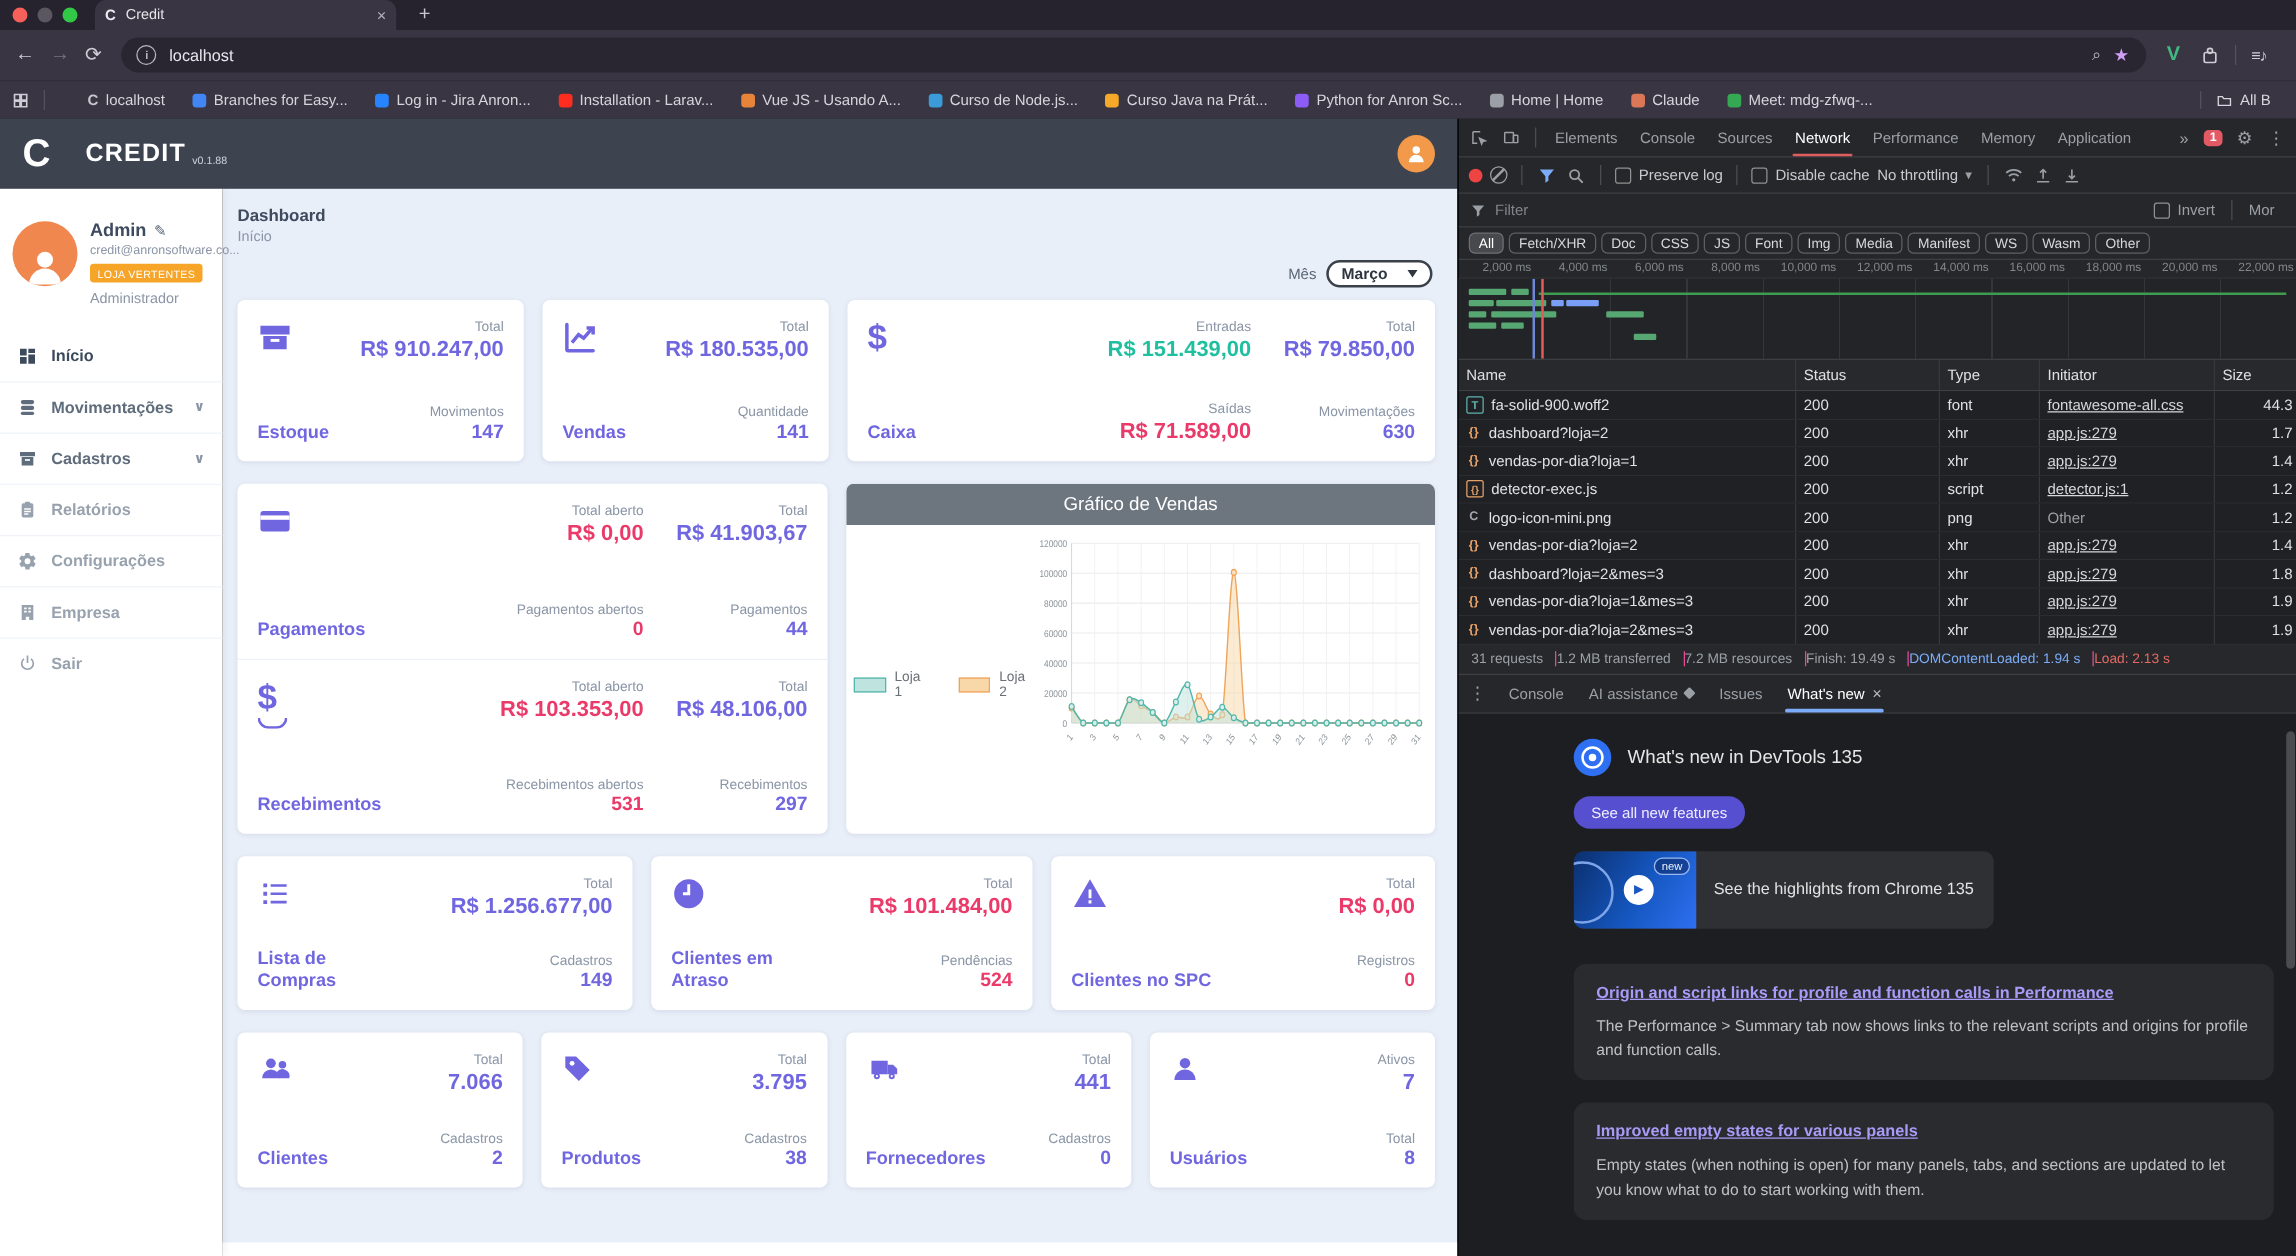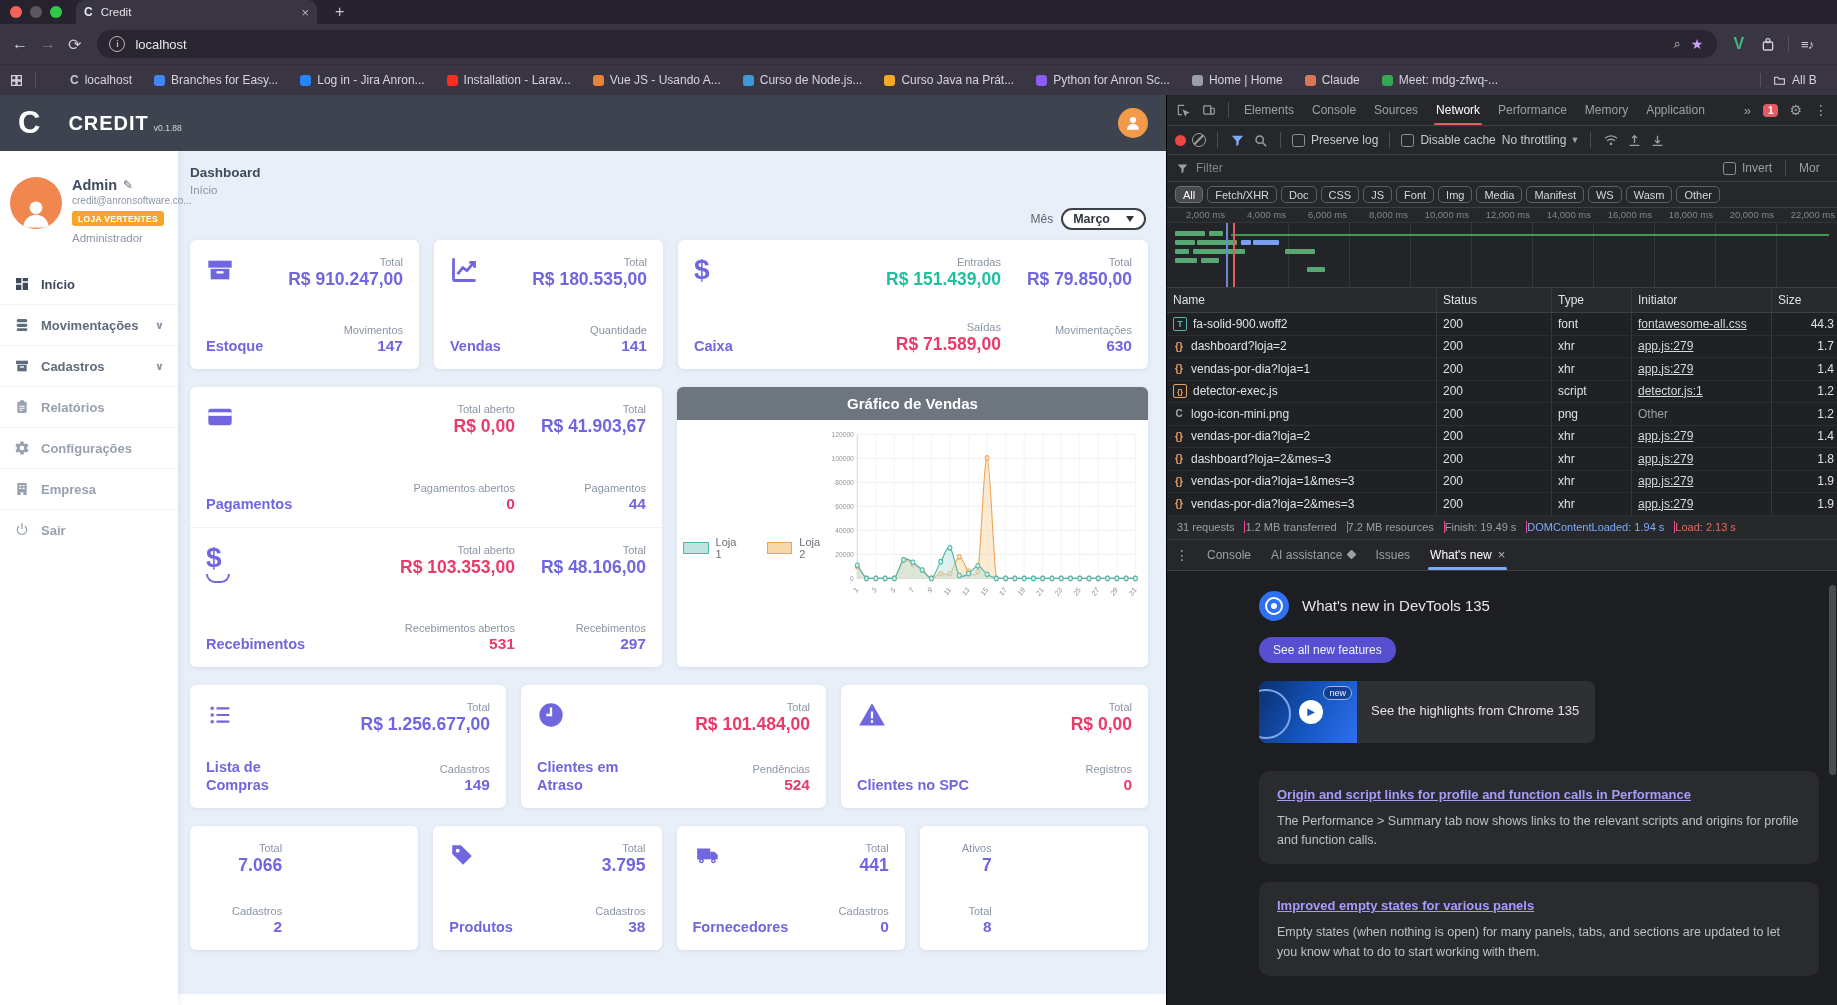--- a/index.html
+++ b/index.html
@@ -56,21 +56,21 @@
   
   .sidebar{width:178px;flex:none;background:#fff;box-shadow:2px 0 6px rgba(50,60,80,.08);z-index:2;
            display:flex;flex-direction:column}
   .profile{display:flex;gap:10px;padding:26px 8px 14px 10px;align-items:flex-start}
   .avatar-big{width:52px;height:52px;border-radius:50%;background:#f0874f;flex:none;
               display:flex;align-items:flex-end;justify-content:center;overflow:hidden}
   .pinfo{min-width:0}
   .pname{font-size:14.5px;font-weight:700;color:#3e4b5e;display:flex;gap:6px;align-items:center}
   .pencil{color:#5a6675;font-size:12px}
   .pemail{font-size:10px;color:#8a95a6;margin-top:2px;white-space:nowrap}
-  .pbadge{display:inline-block;background:#f7a528;color:#fff;font-size:8.5px;font-weight:700;
+  .pbadge{display:inline-block;background:#f7a528;color:#fff;font-size:8.5px;font-weight:400;
           border-radius:3px;padding:2.5px 6px;margin-top:5px;letter-spacing:.3px}
   .prole{font-size:11.5px;color:#8a95a6;margin-top:6px}
   .menu{margin-top:6px}
   .mitem{display:flex;align-items:center;gap:11px;height:40px;padding:0 14px;font-size:13px;
          border-top:1px solid #f0f3f7}
   .mitem:first-child{border-top:none}
   .m-dark{color:#3d4a5c;font-weight:700}
   .m-mid{color:#5f6c7b;font-weight:600}
   .m-light{color:#98a2ae;font-weight:600}
   .mico{width:16px;height:16px;flex:none;display:flex}
@@ -102,21 +102,21 @@
   .sv{font-size:17.5px;font-weight:800;text-align:right;margin-top:1px}
   .sv2{font-size:15.5px;font-weight:800;text-align:right;margin-top:1px}
   .v-purple{color:var(--purple)}.v-green{color:var(--green)}.v-red{color:var(--red)}
   .half{display:flex;padding:16px 16px 14px;height:140px;box-sizing:border-box}
   .half+.half{border-top:1px solid #eef1f5}
   .ic-dollar{font-weight:800;font-size:28px;line-height:1;color:var(--purple)}
   .ic-rec::after{content:"";display:block;width:20px;height:7px;border:2.5px solid var(--purple);
                  border-top:none;border-radius:0 0 11px 11px;margin-top:2px}
   
   .chartcard{overflow:hidden;display:flex;flex-direction:column}
-  .chart-head{height:33px;background:#6d757f;color:#fff;font-weight:700;font-size:15px;
+  .chart-head{height:33px;background:#6d757f;color:#fff;font-weight:400;font-size:15px;
               display:flex;align-items:center;justify-content:center;flex:none}
   .chart-body{flex:1;padding:8px 6px 2px;display:flex;}
   #chart-legend{display:flex;justify-content:center;gap:26px;margin:4px 0 2px}
   .lg-item{display:inline-flex;align-items:center;gap:7px}
   .lg-box{width:30px;height:12px;border:1.6px solid;box-sizing:border-box}
   .lg-lab{font-size:11px;color:#6b6f76}
   #salesChart{width:100%;height:188px}
   .tick{font-size:9.5px;fill:#8d9499}
   .content-white{flex:1;background:#fff}
   
@@ -764,20 +764,31 @@
                         <div class="sv2 v-red">0</div>
                       </div>
                 </div>
               </div>
                 </div>
             </div>
 
             <div class="crow r4">
               <div class="card">
                   <div class="cardpad">
+                <div class="lcol">
+                  <span class="cicon">
+                        <svg width="28" height="26" viewBox="0 0 24 24" fill="currentColor">
+                          <circle cx="9" cy="8" r="3.6"></circle>
+                          <path d="M2.5 19a6.5 6.5 0 0 1 13 0z"></path>
+                          <circle cx="17.5" cy="9" r="2.8"></circle>
+                          <path d="M15 19a8 8 0 0 0-1.6-4.6A5.2 5.2 0 0 1 22.5 19z"></path>
+                        </svg>
+                      </span>
+                  <span class="ctitle">Clientes</span>
+                </div>
                 <div class="scol">
                   <div>
                         <div class="sl">Total</div>
                         <div class="sv v-purple">7.066</div>
                       </div>
                   <div>
                         <div class="sl">Cadastros</div>
                         <div class="sv2 v-purple">2</div>
                       </div>
                 </div>
@@ -828,20 +839,29 @@
                       </div>
                   <div>
                         <div class="sl">Cadastros</div>
                         <div class="sv2 v-purple">0</div>
                       </div>
                 </div>
               </div>
                 </div>
               <div class="card">
                   <div class="cardpad">
+                <div class="lcol">
+                  <span class="cicon">
+                        <svg width="24" height="26" viewBox="0 0 24 24" fill="currentColor">
+                          <circle cx="12" cy="7.5" r="4.2"></circle>
+                          <path d="M3.5 21a8.5 8.5 0 0 1 17 0z"></path>
+                        </svg>
+                      </span>
+                  <span class="ctitle">Usuários</span>
+                </div>
                 <div class="scol">
                   <div>
                         <div class="sl">Ativos</div>
                         <div class="sv v-purple">7</div>
                       </div>
                   <div>
                         <div class="sl">Total</div>
                         <div class="sv2 v-purple">8</div>
                       </div>
                 </div>

